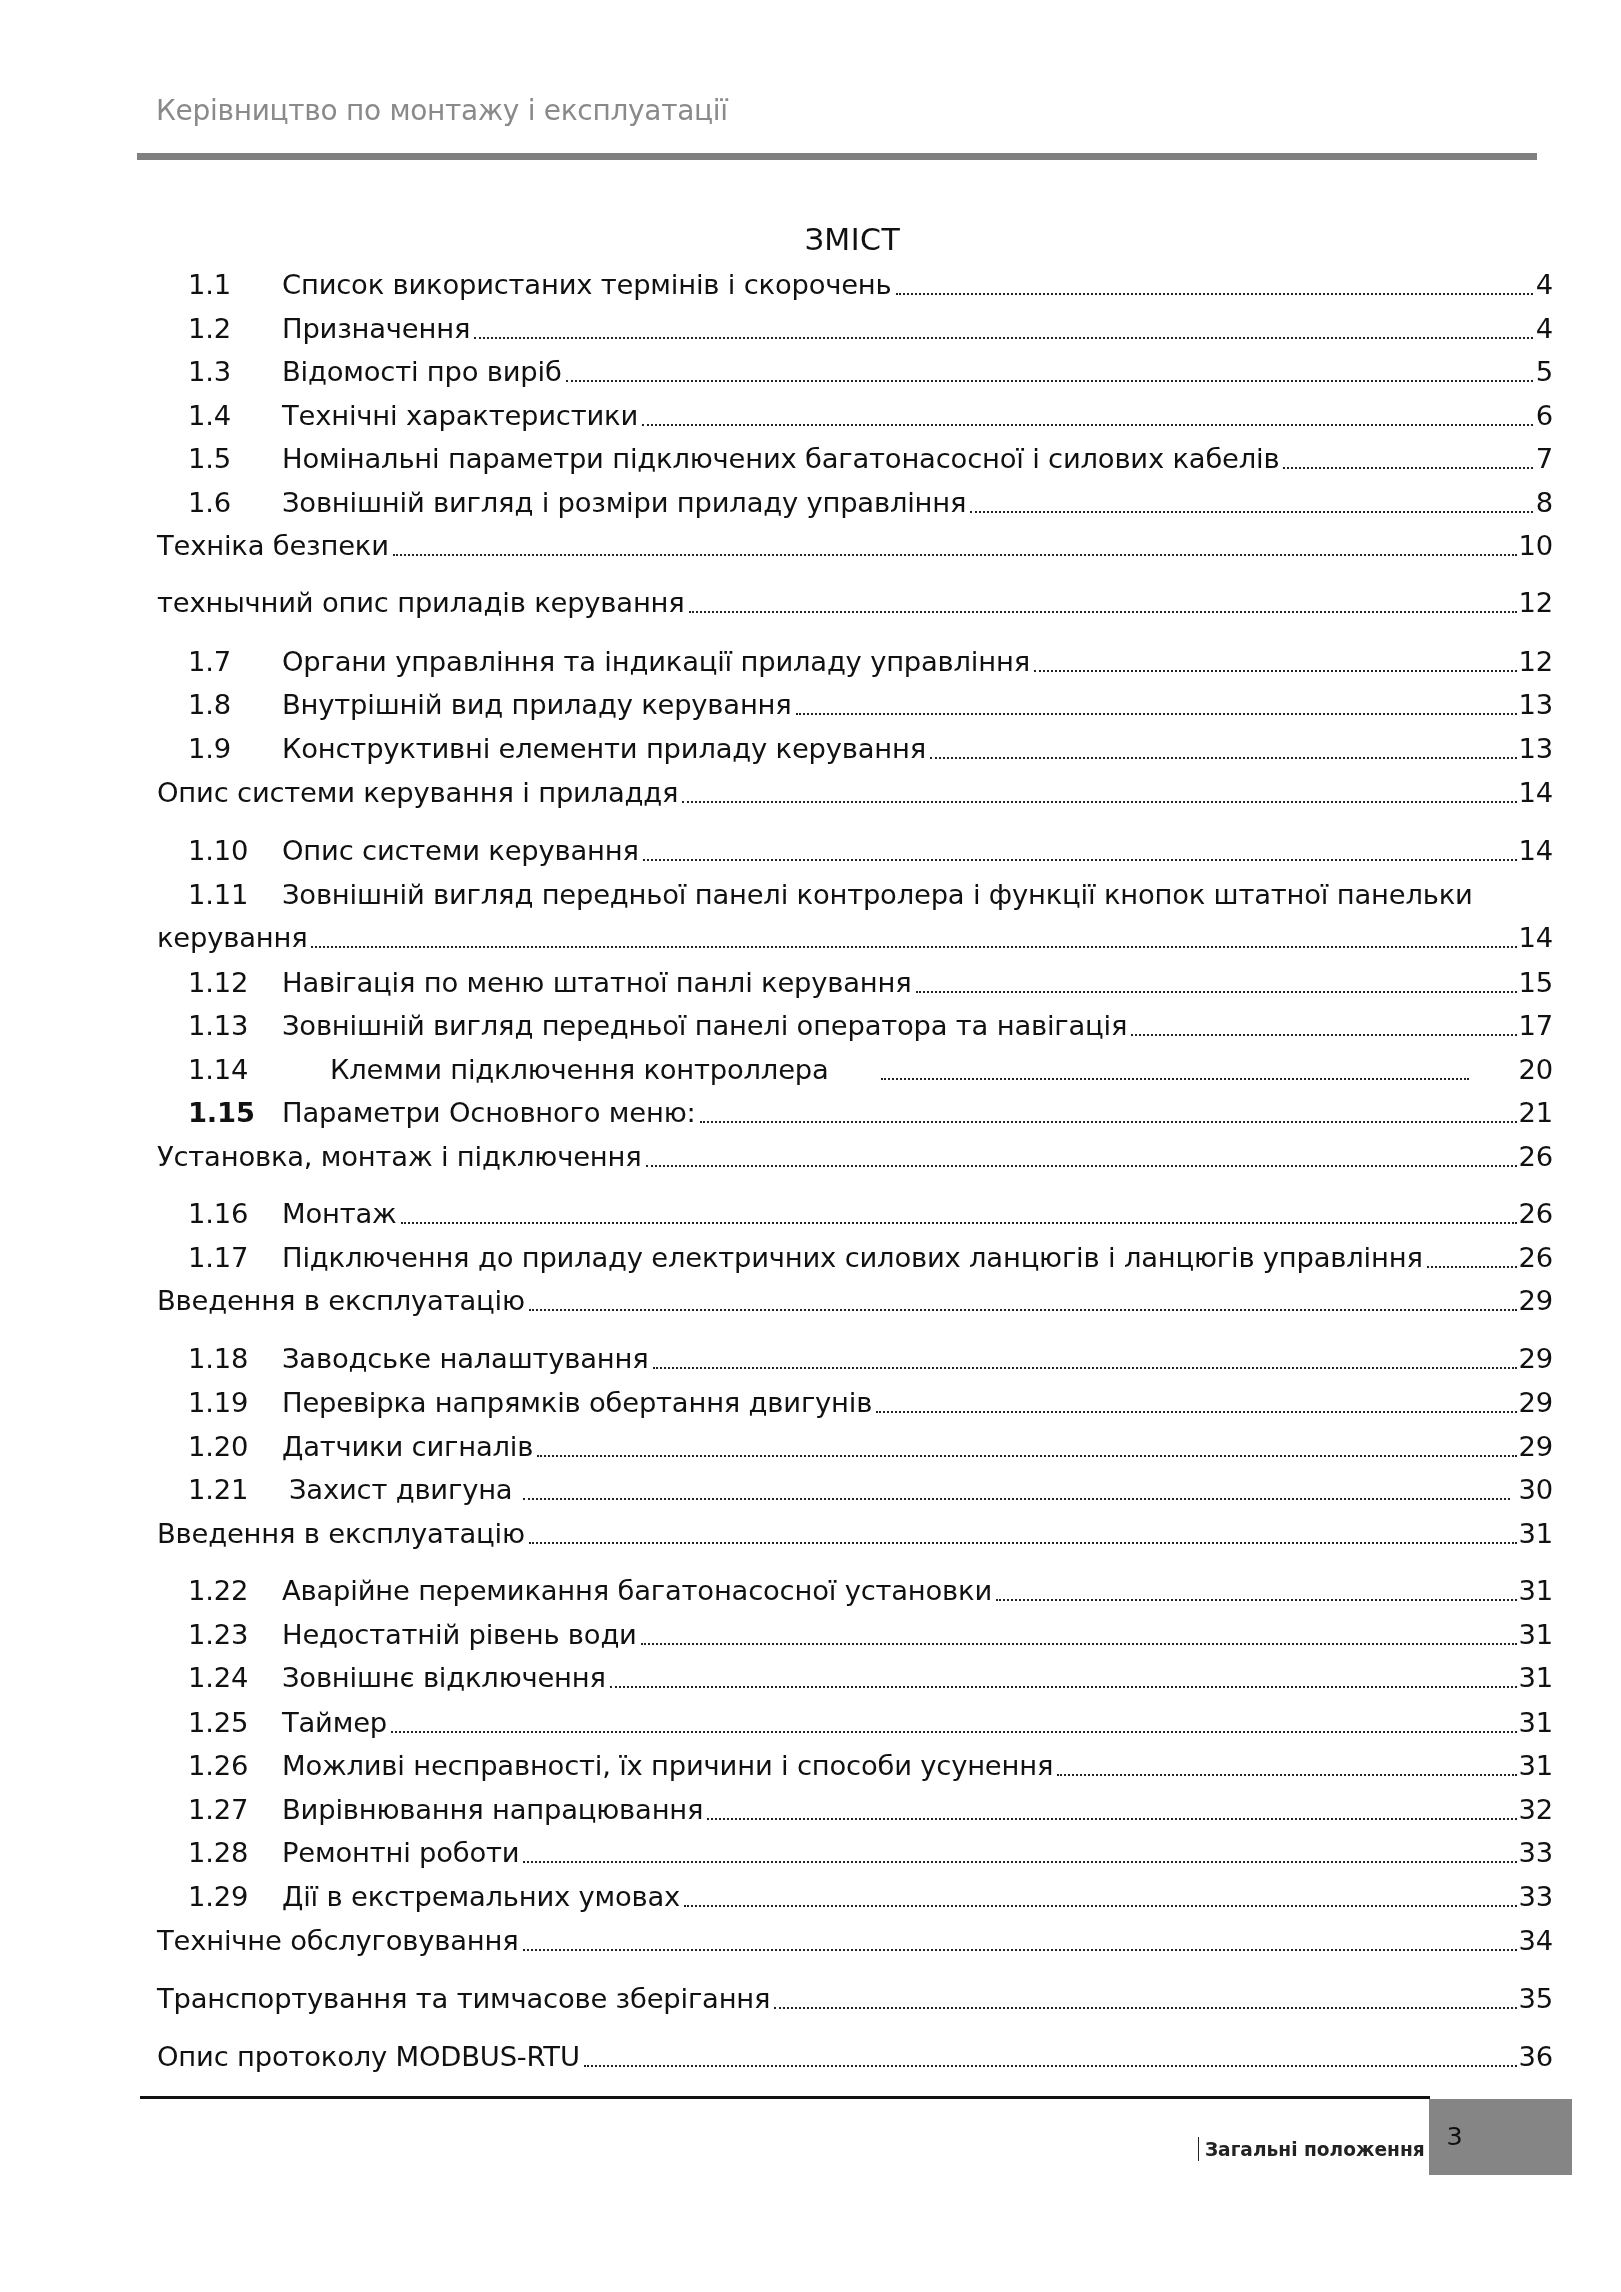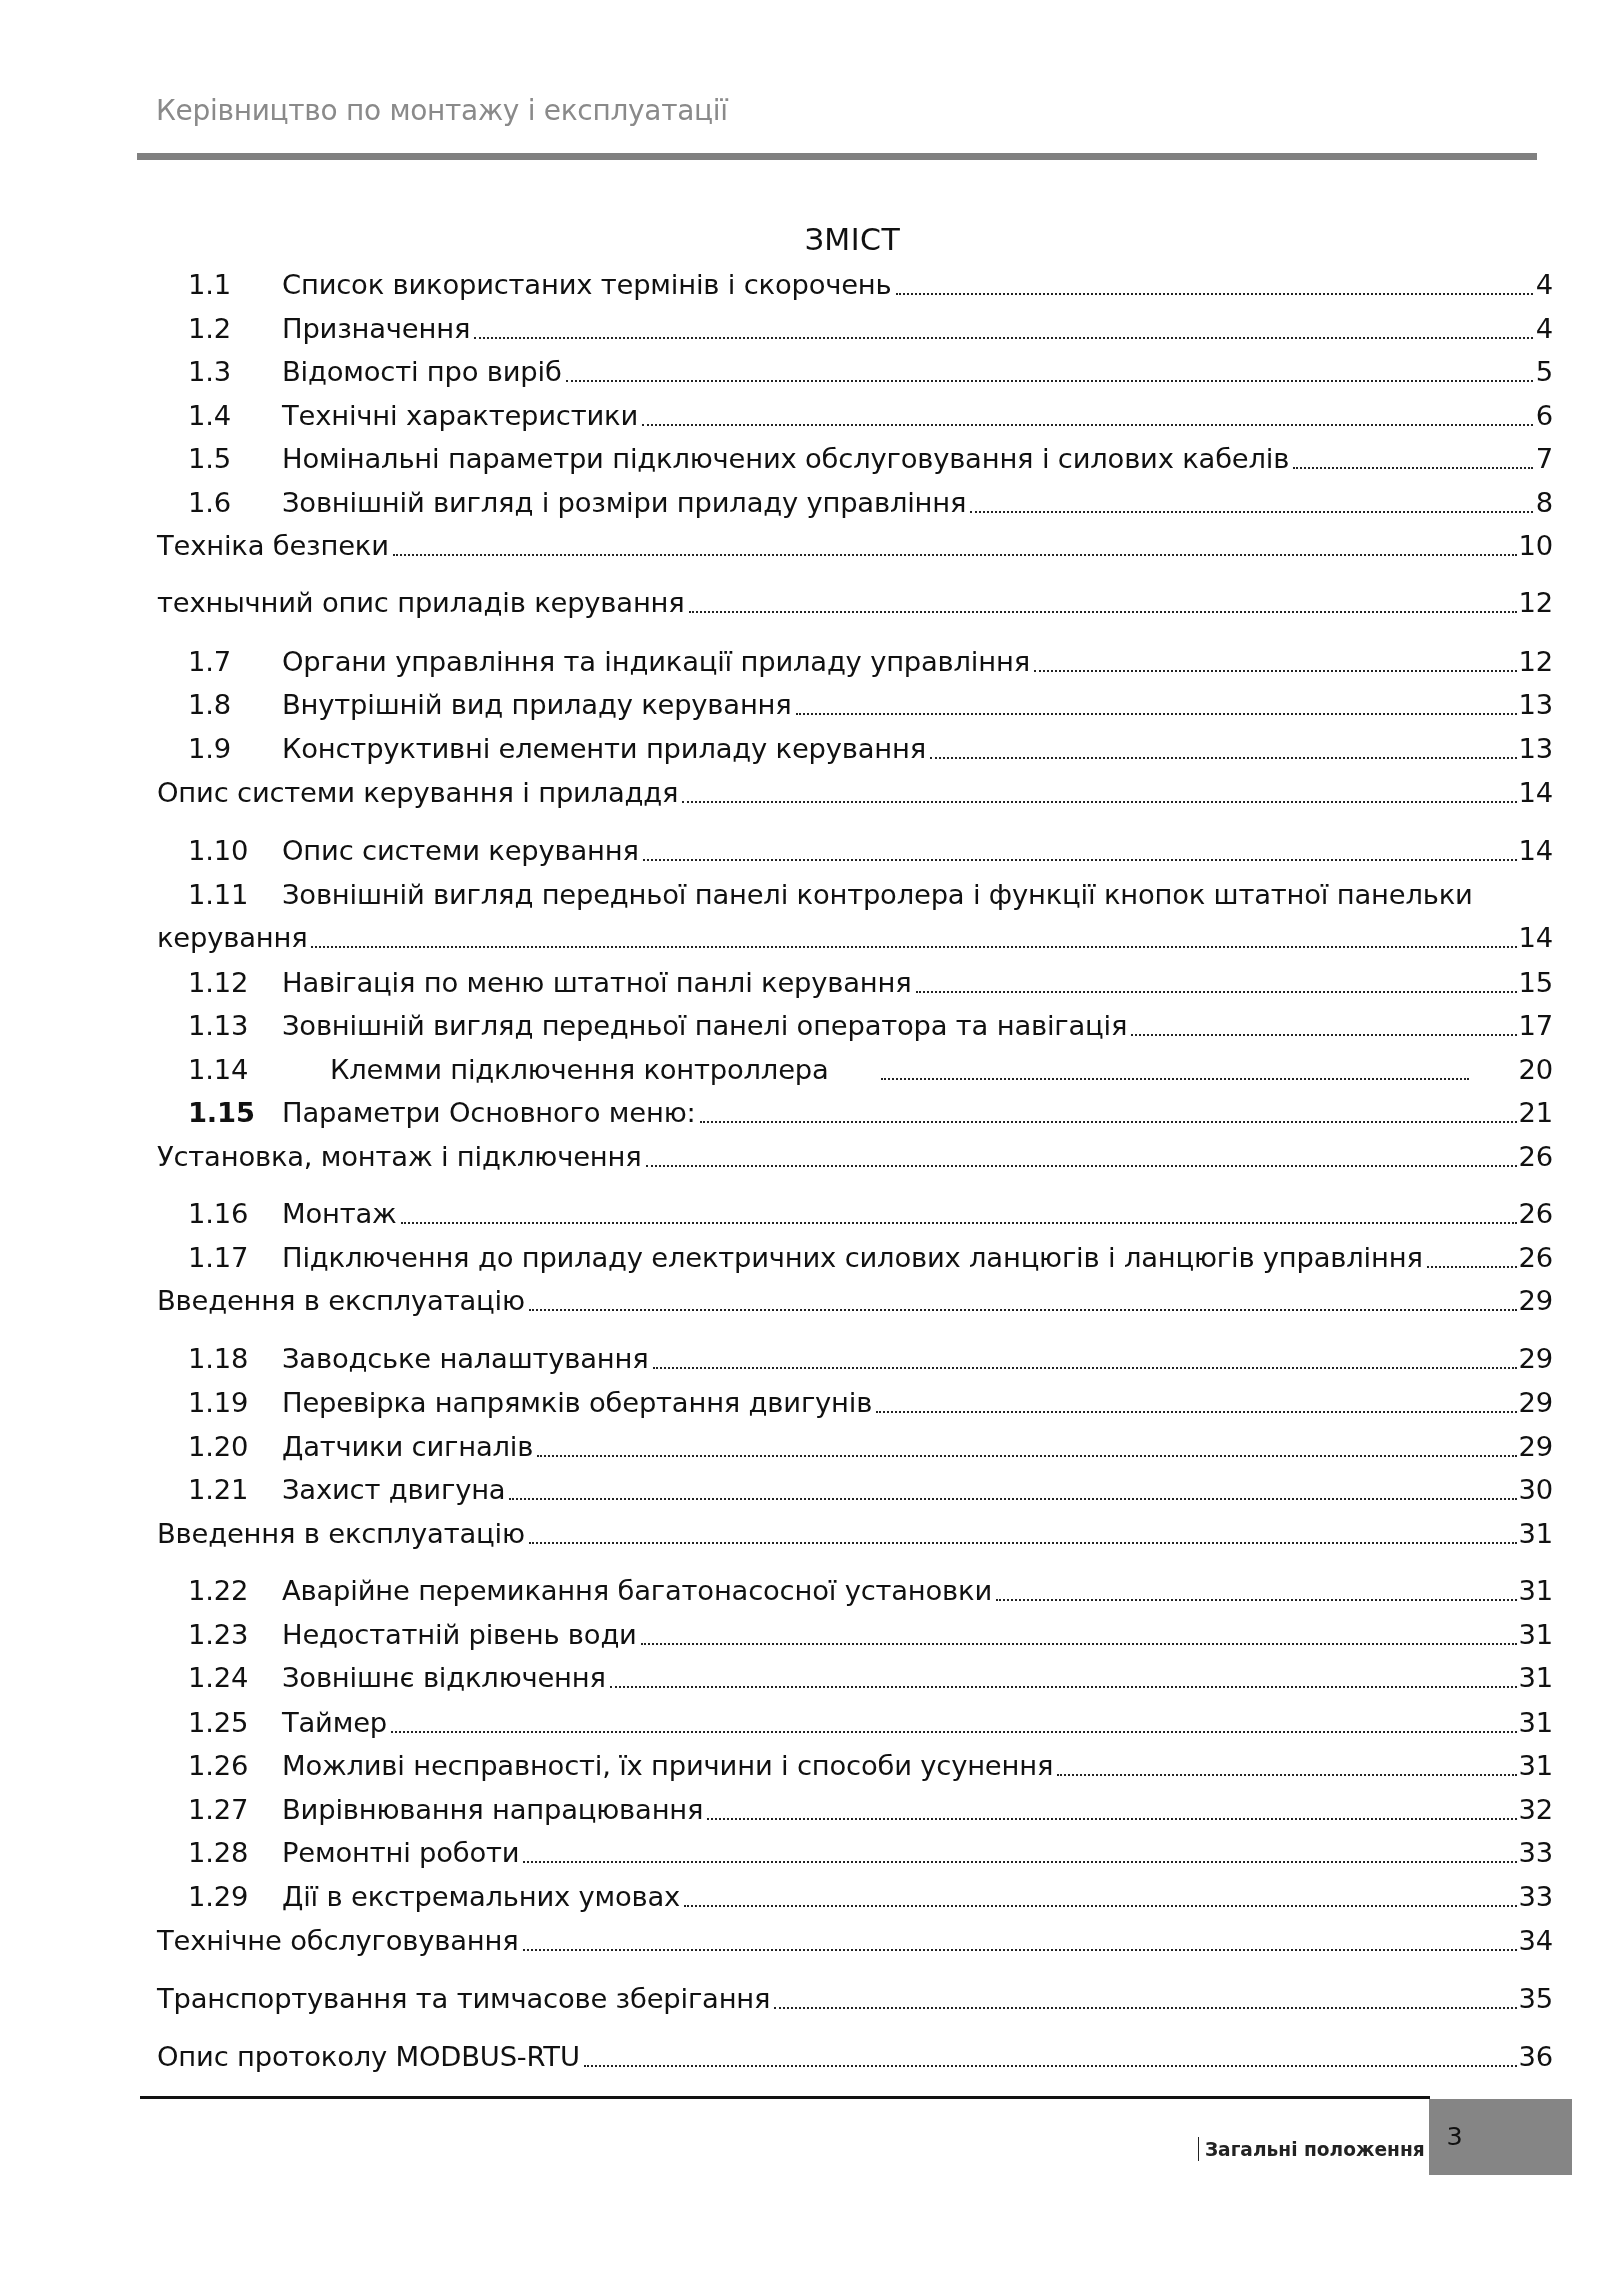--- a/index.html
+++ b/index.html
@@ -54,21 +54,21 @@
       <span class="page">5</span>
     </div>
     <div class="toc-row sub" style="top: 396px;">
       <span class="num">1.4</span>
       <span class="label">Технічні характеристики</span>
       <span class="leader"></span>
       <span class="page">6</span>
     </div>
     <div class="toc-row sub" style="top: 439px;">
       <span class="num">1.5</span>
-      <span class="label">Номінальні параметри підключених обслуговування і силових кабелів</span>
+      <span class="label">Номінальні параметри підключених багатонасосної і силових кабелів</span>
       <span class="leader"></span>
       <span class="page">7</span>
     </div>
     <div class="toc-row sub" style="top: 483px;">
       <span class="num">1.6</span>
       <span class="label">Зовнішній вигляд і розміри приладу управління</span>
       <span class="leader"></span>
       <span class="page">8</span>
     </div>
     <div class="toc-row" style="top: 526px;">
@@ -176,21 +176,21 @@
       <span class="label">Перевірка напрямків обертання двигунів</span>
       <span class="leader"></span>
       <span class="page">29</span>
     </div>
     <div class="toc-row sub" style="top: 1427px;">
       <span class="num">1.20</span>
       <span class="label">Датчики сигналів</span>
       <span class="leader"></span>
       <span class="page">29</span>
     </div>
-    <div class="toc-row sub" style="top: 1470px;">
+    <div class="toc-row sub" style="top: 1470px; gap: 7px;">
       <span class="num">1.21</span>
       <span class="label">Захист двигуна</span>
       <span class="leader"></span>
       <span class="page">30</span>
     </div>
     <div class="toc-row" style="top: 1514px;">
       <span class="label">Введення в експлуатацію</span>
       <span class="leader"></span>
       <span class="page">31</span>
     </div>

